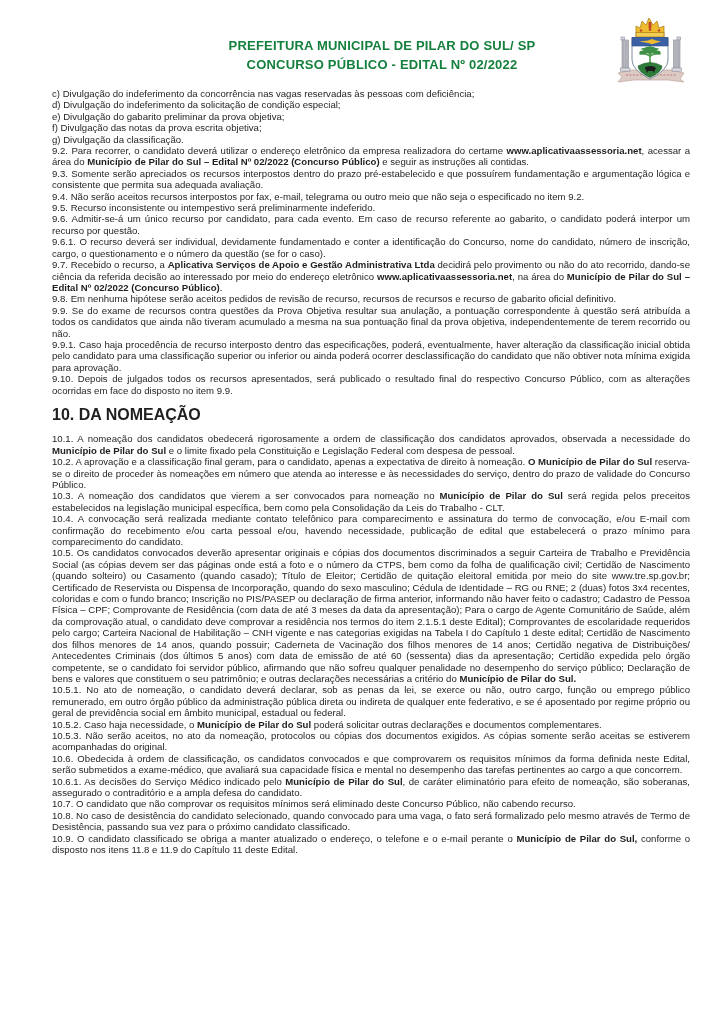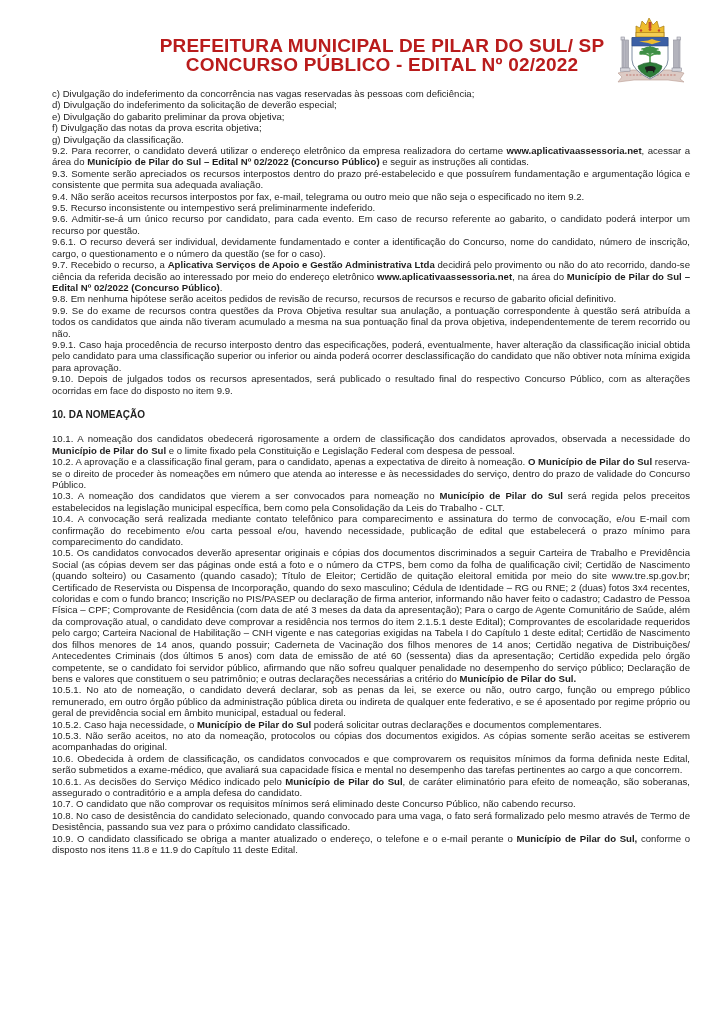--- a/index.html
+++ b/index.html
@@ -8,36 +8,36 @@
     width:724px;height:1024px;
     background:#ffffff;
     font-family:"Liberation Sans","DejaVu Sans",sans-serif;
     color:#1f1f1f;
     overflow:hidden;
   }
   .header{
     position:absolute;top:36px;left:0;width:724px;text-align:center;
   }
   .header .t1,.header .t2{
-    font-weight:bold;font-size:19px;line-height:19px;color:#b91c1c;
+    font-weight:bold;font-size:13px;line-height:19px;color:#15803d;
     letter-spacing:0.2px;
     margin-left:40px;
   }
   .logo{
     position:absolute;top:16px;left:612px;width:78px;height:70px;
   }
   .doc-body{
     position:absolute;top:88px;left:44px;width:638px;
     font-size:9.6px;line-height:11.4px;margin-left:8px;
   }
   .para{margin:0;text-align:justify;}
   .para.heading{
     font-weight:bold;text-align:left;
     margin-top:13px;margin-bottom:13px;
-    font-size:10px;
+    font-size:16px;
   }
   .bold{font-weight:bold;}
 </style>
 </head>
 <body>
 
 <div class="page">
 
   <div class="header">
     <div class="t1">PREFEITURA MUNICIPAL DE PILAR DO SUL/ SP</div>
@@ -97,21 +97,21 @@
         <ellipse cx="38.5" cy="52.5" rx="5.2" ry="2.6"></ellipse>
         <rect x="33.2" y="50.8" width="2.6" height="2.4" rx="0.8"></rect>
         <rect x="34.4" y="54" width="1.3" height="2.4"></rect>
         <rect x="41" y="54" width="1.3" height="2.4"></rect>
       </g>
     </svg>
   </div>
 
   <div class="doc-body">
       <p class="para item"><span>c) Divulgação do indeferimento da concorrência nas vagas reservadas às pessoas com deficiência;</span></p>
-      <p class="para item"><span>d) Divulgação do indeferimento da solicitação de deverão especial;</span></p>
+      <p class="para item"><span>d) Divulgação do indeferimento da solicitação de condição especial;</span></p>
       <p class="para item"><span>e) Divulgação do gabarito preliminar da prova objetiva;</span></p>
       <p class="para item"><span>f) Divulgação das notas da prova escrita objetiva;</span></p>
       <p class="para item"><span>g) Divulgação da classificação.</span></p>
       <p class="para item"><span>9.2. Para recorrer, o candidato deverá utilizar o endereço eletrônico da empresa realizadora do certame </span><span class="bold">www.aplicativaassessoria.net</span><span>, acessar a área do </span><span class="bold">Município de Pilar do Sul – Edital Nº 02/2022 (Concurso Público)</span><span> e seguir as instruções ali contidas.</span></p>
       <p class="para item"><span>9.3. Somente serão apreciados os recursos interpostos dentro do prazo pré-estabelecido e que possuírem fundamentação e argumentação lógica e consistente que permita sua adequada avaliação.</span></p>
       <p class="para item"><span>9.4. Não serão aceitos recursos interpostos por fax, e-mail, telegrama ou outro meio que não seja o especificado no item 9.2.</span></p>
       <p class="para item"><span>9.5. Recurso inconsistente ou intempestivo será preliminarmente indeferido.</span></p>
       <p class="para item"><span>9.6. Admitir-se-á um único recurso por candidato, para cada evento. Em caso de recurso referente ao gabarito, o candidato poderá interpor um recurso por questão.</span></p>
       <p class="para item"><span>9.6.1. O recurso deverá ser individual, devidamente fundamentado e conter a identificação do Concurso, nome do candidato, número de inscrição, cargo, o questionamento e o número da questão (se for o caso).</span></p>
       <p class="para item"><span>9.7. Recebido o recurso, a </span><span class="bold">Aplicativa Serviços de Apoio e Gestão Administrativa Ltda</span><span> decidirá pelo provimento ou não do ato recorrido, dando-se ciência da referida decisão ao interessado por meio do endereço eletrônico </span><span class="bold">www.aplicativaassessoria.net</span><span>, na área do </span><span class="bold">Município de Pilar do Sul – Edital Nº 02/2022 (Concurso Público)</span><span>.</span></p>

